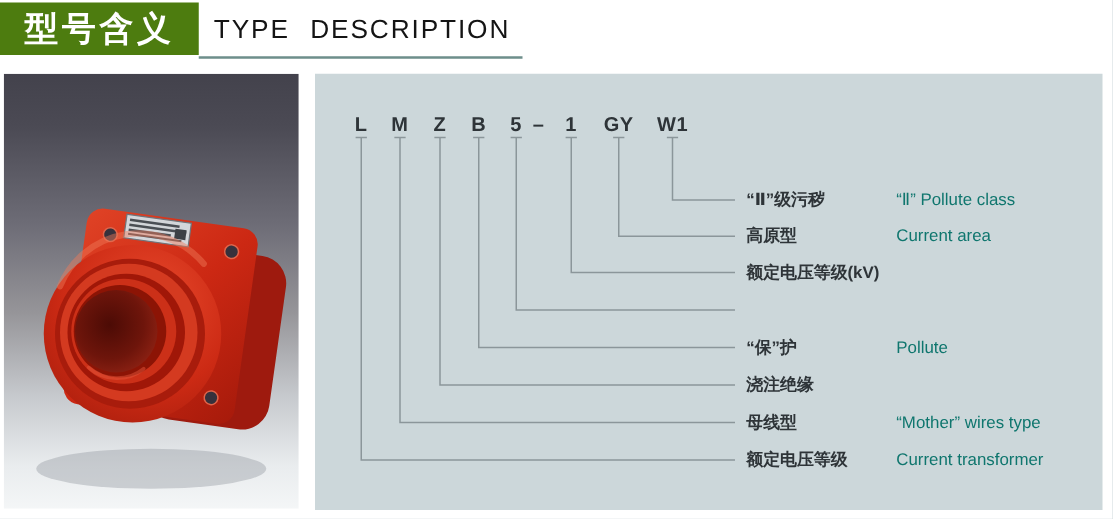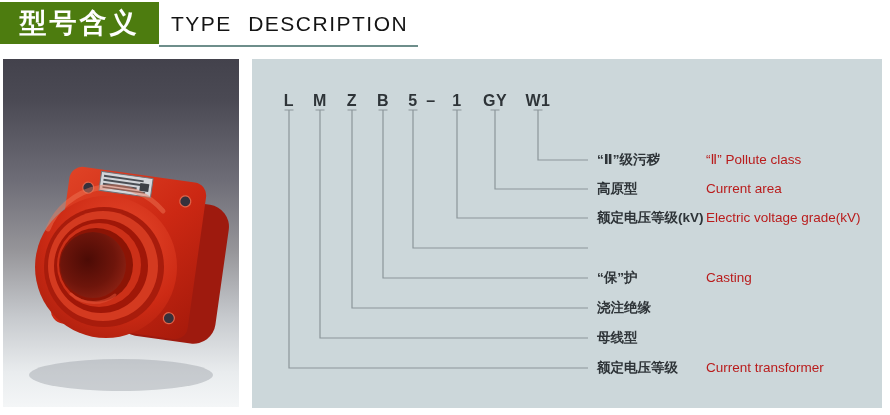--- a/index.html
+++ b/index.html
@@ -32,21 +32,21 @@
   .code-token{
     position:absolute;top:33px;transform:translateX(-50%);
     font-size:16px;font-weight:700;color:#2e3438;letter-spacing:.5px;white-space:nowrap;
   }
   .legend-row{position:absolute;left:0;width:694px;height:18px;padding-left:16px;}
   .legend-cn{
     position:absolute;left:345px;top:0;font-size:13.5px;font-weight:600;color:#2e3438;
     line-height:18px;white-space:nowrap;
   }
   .legend-en{
-    position:absolute;left:454px;top:0;font-size:13.5px;font-weight:400;color:#b91c1c;
+    position:absolute;left:465px;top:0;font-size:13.5px;font-weight:400;color:#0f766e;
     line-height:18px;white-space:nowrap;
   }
 </style>
 </head>
 <body>
 
 <div class="header-box">
   <span class="cn">型号含义</span>
 </div>
 <div class="header-en">TYPE DESCRIPTION</div>
@@ -151,30 +151,30 @@
   <div class="legend-row" style="top:92px">
     <span class="legend-cn">“Ⅱ”级污秽</span>
     <span class="legend-en">“Ⅱ” Pollute class</span>
   </div>
   <div class="legend-row" style="top:121px">
     <span class="legend-cn">高原型</span>
     <span class="legend-en">Current area</span>
   </div>
   <div class="legend-row" style="top:150px">
     <span class="legend-cn">额定电压等级(kV)</span>
-    <span class="legend-en">Electric voltage grade(kV)</span>
   </div>
   <div class="legend-row" style="top:210px">
     <span class="legend-cn">“保”护</span>
-    <span class="legend-en">Casting</span>
+    <span class="legend-en">Pollute</span>
   </div>
   <div class="legend-row" style="top:240px">
     <span class="legend-cn">浇注绝缘</span>
   </div>
   <div class="legend-row" style="top:270px">
     <span class="legend-cn">母线型</span>
+    <span class="legend-en">“Mother” wires type</span>
   </div>
   <div class="legend-row" style="top:300px">
     <span class="legend-cn">额定电压等级</span>
     <span class="legend-en">Current transformer</span>
   </div>
 
 </div>
 
 </body></html>

